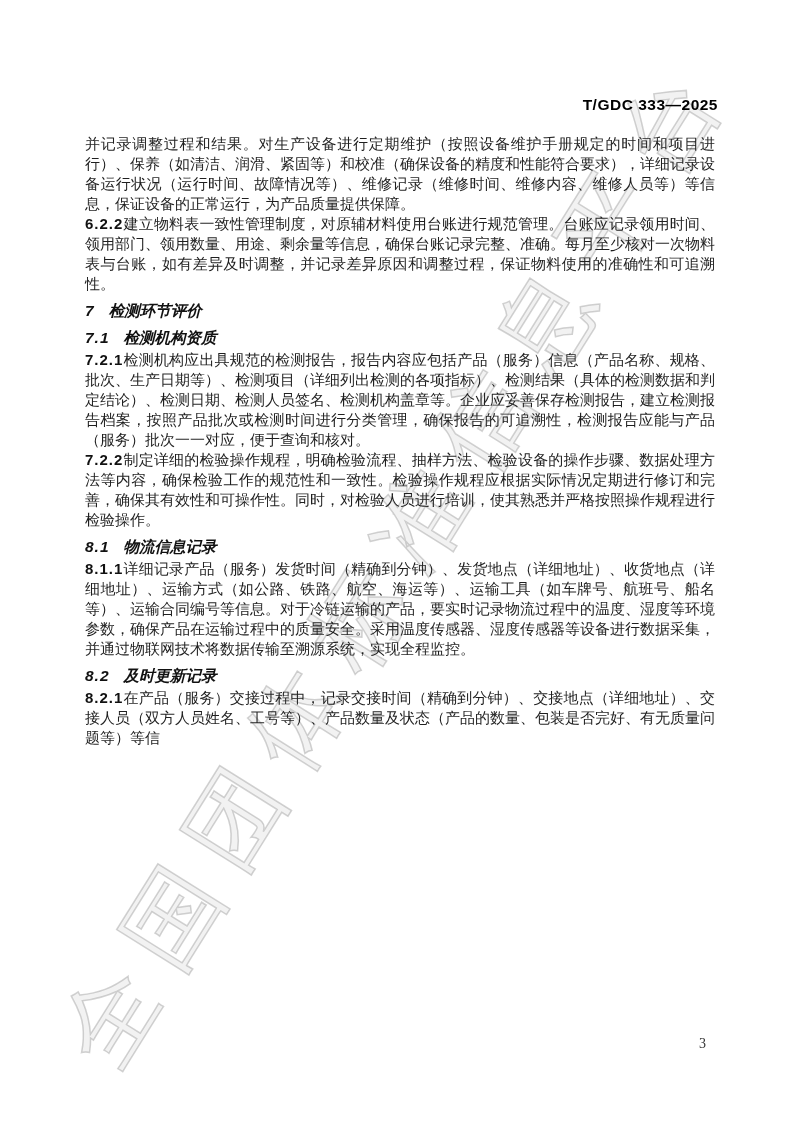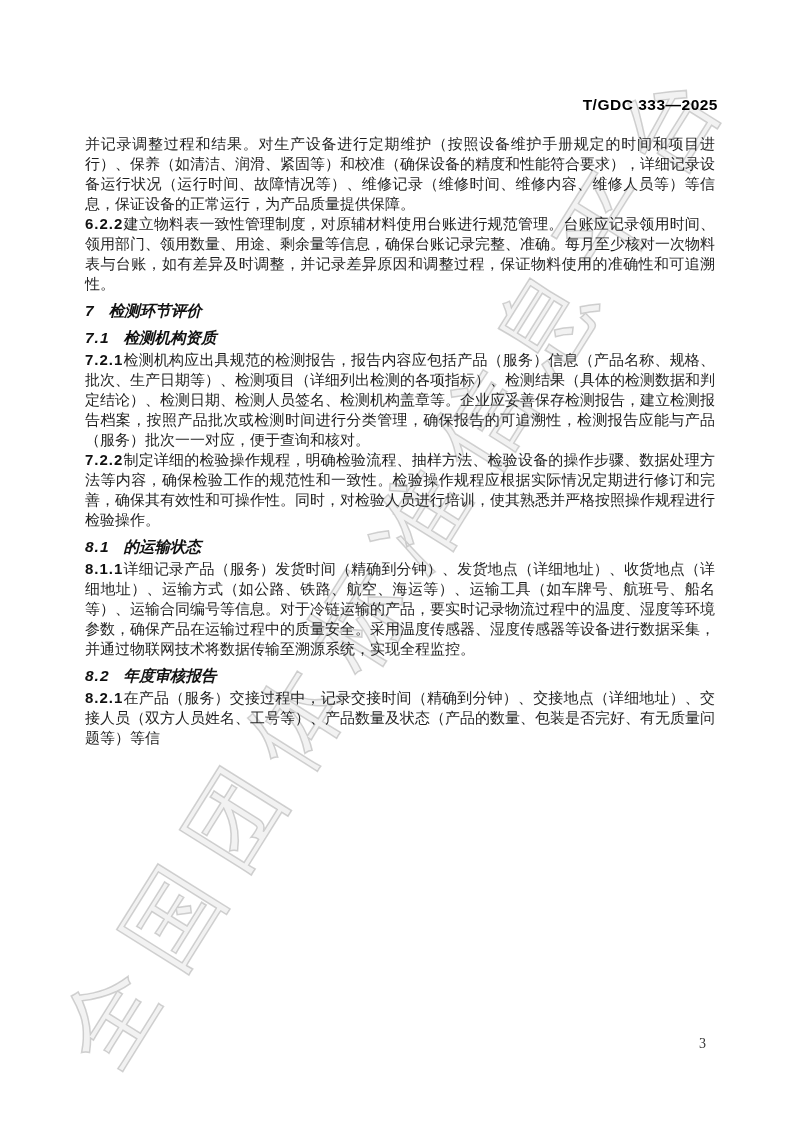--- a/index.html
+++ b/index.html
@@ -92,19 +92,19 @@
 <div class="page">
   <div class="watermark">全国团体标准信息平台</div>
   <div class="header">T/GDC 333—2025</div>
   <main class="content" id="content">
       <p class="para">并记录调整过程和结果。对生产设备进行定期维护（按照设备维护手册规定的时间和项目进行）、保养（如清洁、润滑、紧固等）和校准（确保设备的精度和性能符合要求），详细记录设备运行状况（运行时间、故障情况等）、维修记录（维修时间、维修内容、维修人员等）等信息，保证设备的正常运行，为产品质量提供保障。</p>
       <p class="para"><span class="cnum">6.2.2</span>建立物料表一致性管理制度，对原辅材料使用台账进行规范管理。台账应记录领用时间、领用部门、领用数量、用途、剩余量等信息，确保台账记录完整、准确。每月至少核对一次物料表与台账，如有差异及时调整，并记录差异原因和调整过程，保证物料使用的准确性和可追溯性。</p>
       <div class="heading h1"><span class="num">7</span><span>检测环节评价</span></div>
       <div class="heading h2"><span class="num">7.1</span><span>检测机构资质</span></div>
       <p class="para"><span class="cnum">7.2.1</span>检测机构应出具规范的检测报告，报告内容应包括产品（服务）信息（产品名称、规格、批次、生产日期等）、检测项目（详细列出检测的各项指标）、检测结果（具体的检测数据和判定结论）、检测日期、检测人员签名、检测机构盖章等。企业应妥善保存检测报告，建立检测报告档案，按照产品批次或检测时间进行分类管理，确保报告的可追溯性，检测报告应能与产品（服务）批次一一对应，便于查询和核对。</p>
       <p class="para"><span class="cnum">7.2.2</span>制定详细的检验操作规程，明确检验流程、抽样方法、检验设备的操作步骤、数据处理方法等内容，确保检验工作的规范性和一致性。检验操作规程应根据实际情况定期进行修订和完善，确保其有效性和可操作性。同时，对检验人员进行培训，使其熟悉并严格按照操作规程进行检验操作。</p>
-      <div class="heading h2"><span class="num">8.1</span><span>的运输状态</span></div>
+      <div class="heading h2"><span class="num">8.1</span><span>物流信息记录</span></div>
       <p class="para"><span class="cnum">8.1.1</span>详细记录产品（服务）发货时间（精确到分钟）、发货地点（详细地址）、收货地点（详细地址）、运输方式（如公路、铁路、航空、海运等）、运输工具（如车牌号、航班号、船名等）、运输合同编号等信息。对于冷链运输的产品，要实时记录物流过程中的温度、湿度等环境参数，确保产品在运输过程中的质量安全。采用温度传感器、湿度传感器等设备进行数据采集，并通过物联网技术将数据传输至溯源系统，实现全程监控。</p>
-      <div class="heading h2"><span class="num">8.2</span><span>年度审核报告</span></div>
+      <div class="heading h2"><span class="num">8.2</span><span>及时更新记录</span></div>
       <p class="para"><span class="cnum">8.2.1</span>在产品（服务）交接过程中，记录交接时间（精确到分钟）、交接地点（详细地址）、交接人员（双方人员姓名、工号等）、产品数量及状态（产品的数量、包装是否完好、有无质量问题等）等信</p>
     </main>
   <div class="page-number">3</div>
 </div>
 
 </body></html>

